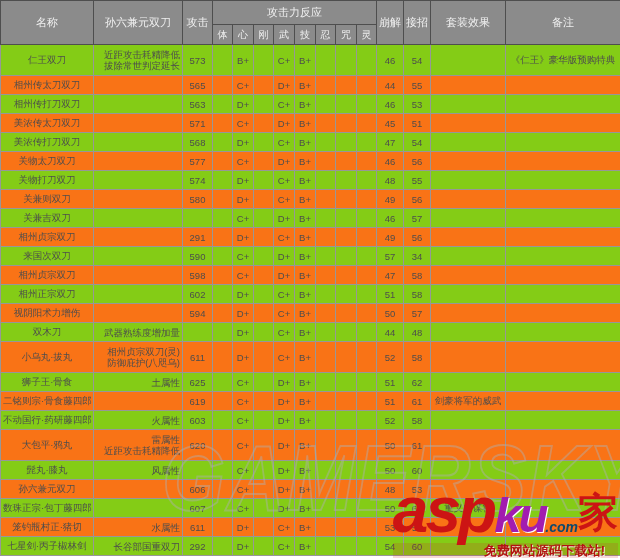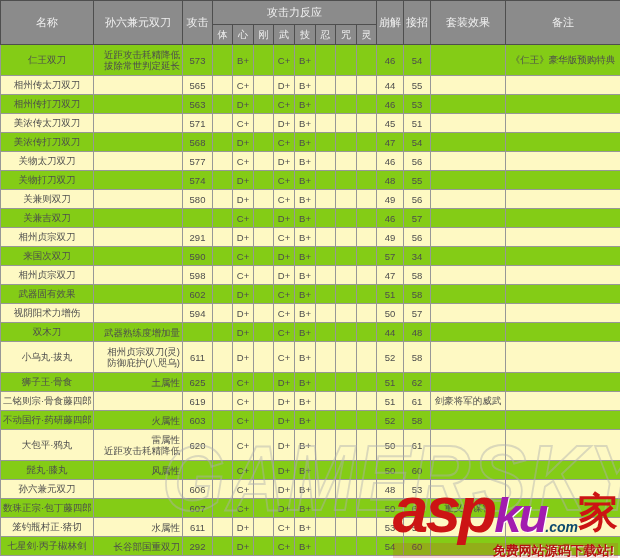--- a/index.html
+++ b/index.html
@@ -16,21 +16,21 @@
     border:1px solid #4e4e4e;font-size:11px;text-align:center;padding:0;
   }
   thead tr.h1{height:24px;}
   thead tr.h2{height:20px;}
   thead tr.h2 th{font-size:10px;}
   table.weapons td{
     border:1px solid #979797;color:#4d4d4d;font-size:9.5px;
     text-align:center;padding:0 2px;overflow:hidden;background:transparent;
   }
   tbody tr{height:19px;background:#84cc16;}
-  tbody tr.alt{background:#fef9c3;}
+  tbody tr.alt{background:#f97316;}
   tbody tr.tall{height:31px;}
   td.name{white-space:nowrap;font-size:9.5px;}
   td.effect div{line-height:11px;text-align:right;}
   td.note{font-size:9.5px;}
   
   .gamersky{
     position:absolute;left:162px;top:432px;z-index:3;
     font-size:92px;font-weight:bold;font-style:italic;line-height:1;
     color:transparent;-webkit-text-stroke:2px rgba(175,175,175,0.45);
     letter-spacing:2px;transform:scaleX(0.88);transform-origin:left center;
@@ -49,21 +49,21 @@
     letter-spacing:-3px;text-shadow:1px 1px 0 #fff;
   }
   .aspku .a3{
     font-size:14px;font-weight:bold;font-style:italic;color:#0c4a6e;
   }
   .aspku .a4{
     font-size:40px;font-weight:bold;color:#cc1414;vertical-align:6px;
   }
   .aspku .tagline{
     margin-top:1px;font-size:13px;font-weight:bold;color:#b31212;
-    background:rgba(210,40,40,0.18);padding:1px 4px;
+    background:rgba(210,40,40,0.18);padding:1px 13px;
     text-shadow:1px 1px 0 rgba(255,255,255,0.8);
   }
 </style>
 </head>
 <body>
 
 <div class="stage">
 
   <table class="weapons">
     <colgroup>
@@ -307,21 +307,21 @@
           <td class="num">B+</td>
           <td class="num"></td>
           <td class="num"></td>
           <td class="num"></td>
           <td class="num">47</td>
           <td class="num">58</td>
           <td class="set"></td>
           <td class="note"></td>
         </tr>
         <tr>
-          <td class="name">武器固有效果</td>
+          <td class="name">相州正宗双刀</td>
           <td class="effect"></td>
           <td class="num">602</td>
           <td class="num"></td>
           <td class="num">D+</td>
           <td class="num"></td>
           <td class="num">C+</td>
           <td class="num">B+</td>
           <td class="num"></td>
           <td class="num"></td>
           <td class="num"></td>

